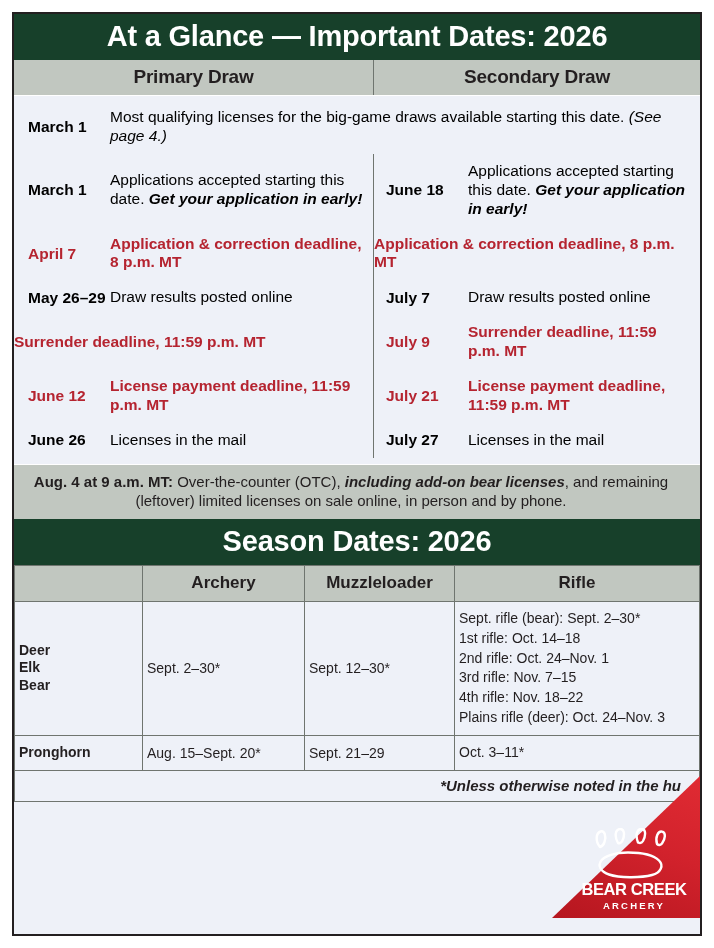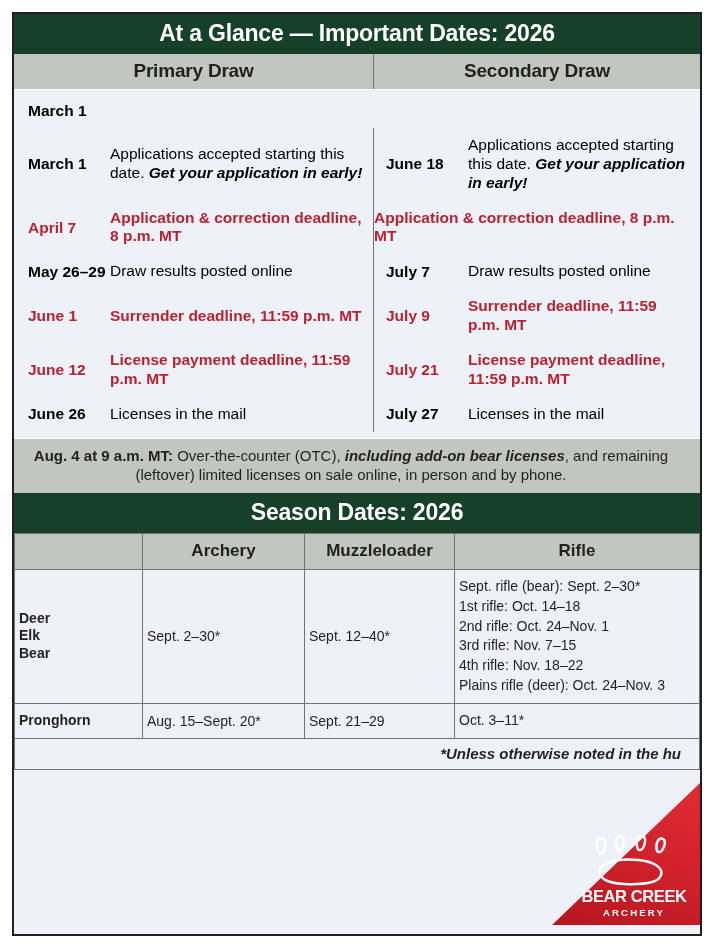--- a/index.html
+++ b/index.html
@@ -26,21 +26,21 @@
     background: #eef1f8;
     overflow: hidden;
   }
 
   
   .banner {
     background: #17402a;
     color: #ffffff;
     text-align: center;
     font-weight: bold;
-    font-size: 23px;
+    font-size: 29px;
     line-height: 1.0;
     padding: 8px 0 9px 0;
     letter-spacing: -0.2px;
   }
 
   
   .draw-head {
     display: flex;
     background: #c1c7c0;
     color: #231f20;
@@ -158,21 +158,21 @@
     text-align: right;
     padding: 6px 18px 7px 8px;
     border-left: 1px solid #6f756f;
     border-right: 1px solid #6f756f;
   }
 
   
   .corner {
     position: absolute;
     right: 0;
-    bottom: 9px;
+    bottom: 16px;
     width: 148px;
     height: 142px;
     overflow: hidden;
     pointer-events: none;
   }
   .corner .tri {
     position: absolute;
     inset: 0;
     background: linear-gradient(201deg, #e02b33 0%, #d2222c 45%, #b5161f 100%);
     clip-path: polygon(100% 0%, 100% 100%, 0% 100%);
@@ -211,20 +211,23 @@
   <div class="draw-head">
     <div class="dh-left">Primary Draw</div>
     <div class="dh-right">Secondary Draw</div>
   </div>
 
   <div class="dates-body">
 
     <div class="drow">
       <div class="half full">
         <div class="dcell-date">March 1</div>
+        <div class="dcell-desc">
+          <span><span>Most qualifying licenses for the big-game draws available starting this date. </span><span class="ital">(See page 4.)</span></span>
+        </div>
       </div>
     </div>
 
     <div class="drow">
       <div class="half left">
         <div class="dcell-date">March 1</div>
         <div class="dcell-desc">
           <span><span>Applications accepted starting this date. </span><span class="bolditalic">Get your application in early!</span></span>
         </div>
       </div>
@@ -252,21 +255,20 @@
         <div class="dcell-desc">Draw results posted online</div>
       </div>
       <div class="half right">
         <div class="dcell-date">July 7</div>
         <div class="dcell-desc">Draw results posted online</div>
       </div>
     </div>
 
     <div class="drow">
       <div class="half left red">
-        <div class="dcell-date">June 1</div>
         <div class="dcell-desc">Surrender deadline, 11:59 p.m. MT</div>
       </div>
       <div class="half right red">
         <div class="dcell-date">July 9</div>
         <div class="dcell-desc">Surrender deadline, 11:59 p.m. MT</div>
       </div>
     </div>
 
     <div class="drow">
       <div class="half left red">
@@ -314,21 +316,21 @@
       </tr>
     </thead>
     <tbody>
       <tr>
         <td class="species">
           <div>Deer</div>
           <div>Elk</div>
           <div>Bear</div>
         </td>
         <td>Sept. 2–30*</td>
-        <td>Sept. 12–40*</td>
+        <td>Sept. 12–30*</td>
         <td class="rifle-list">
           <div>Sept. rifle (bear): Sept. 2–30*</div>
           <div>1st rifle: Oct. 14–18</div>
           <div>2nd rifle: Oct. 24–Nov. 1</div>
           <div>3rd rifle: Nov. 7–15</div>
           <div>4th rifle: Nov. 18–22</div>
           <div>Plains rifle (deer): Oct. 24–Nov. 3</div>
         </td>
       </tr>
       <tr>

